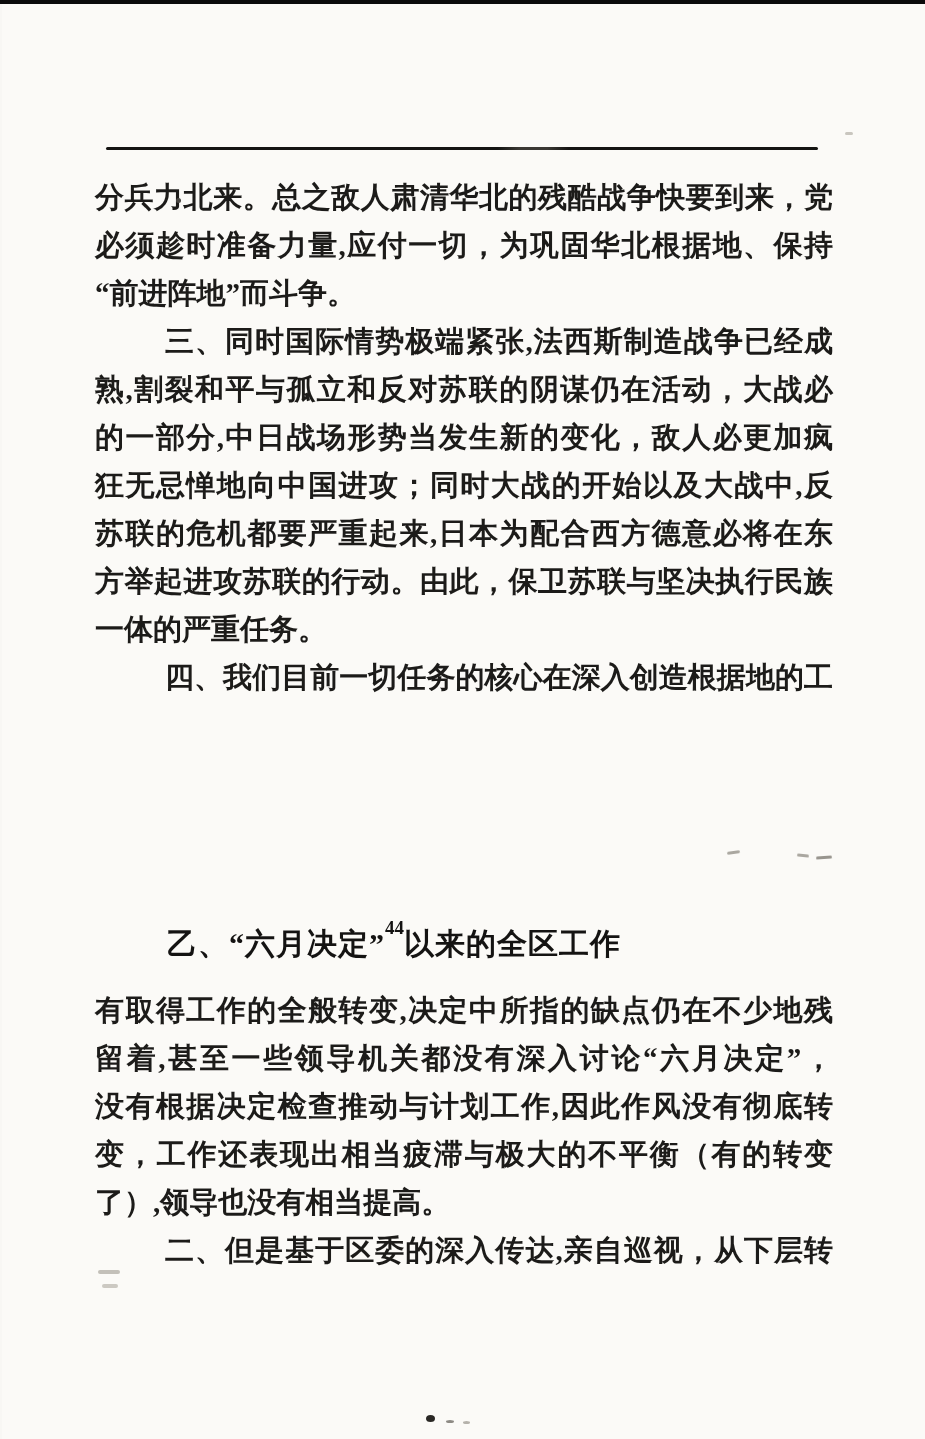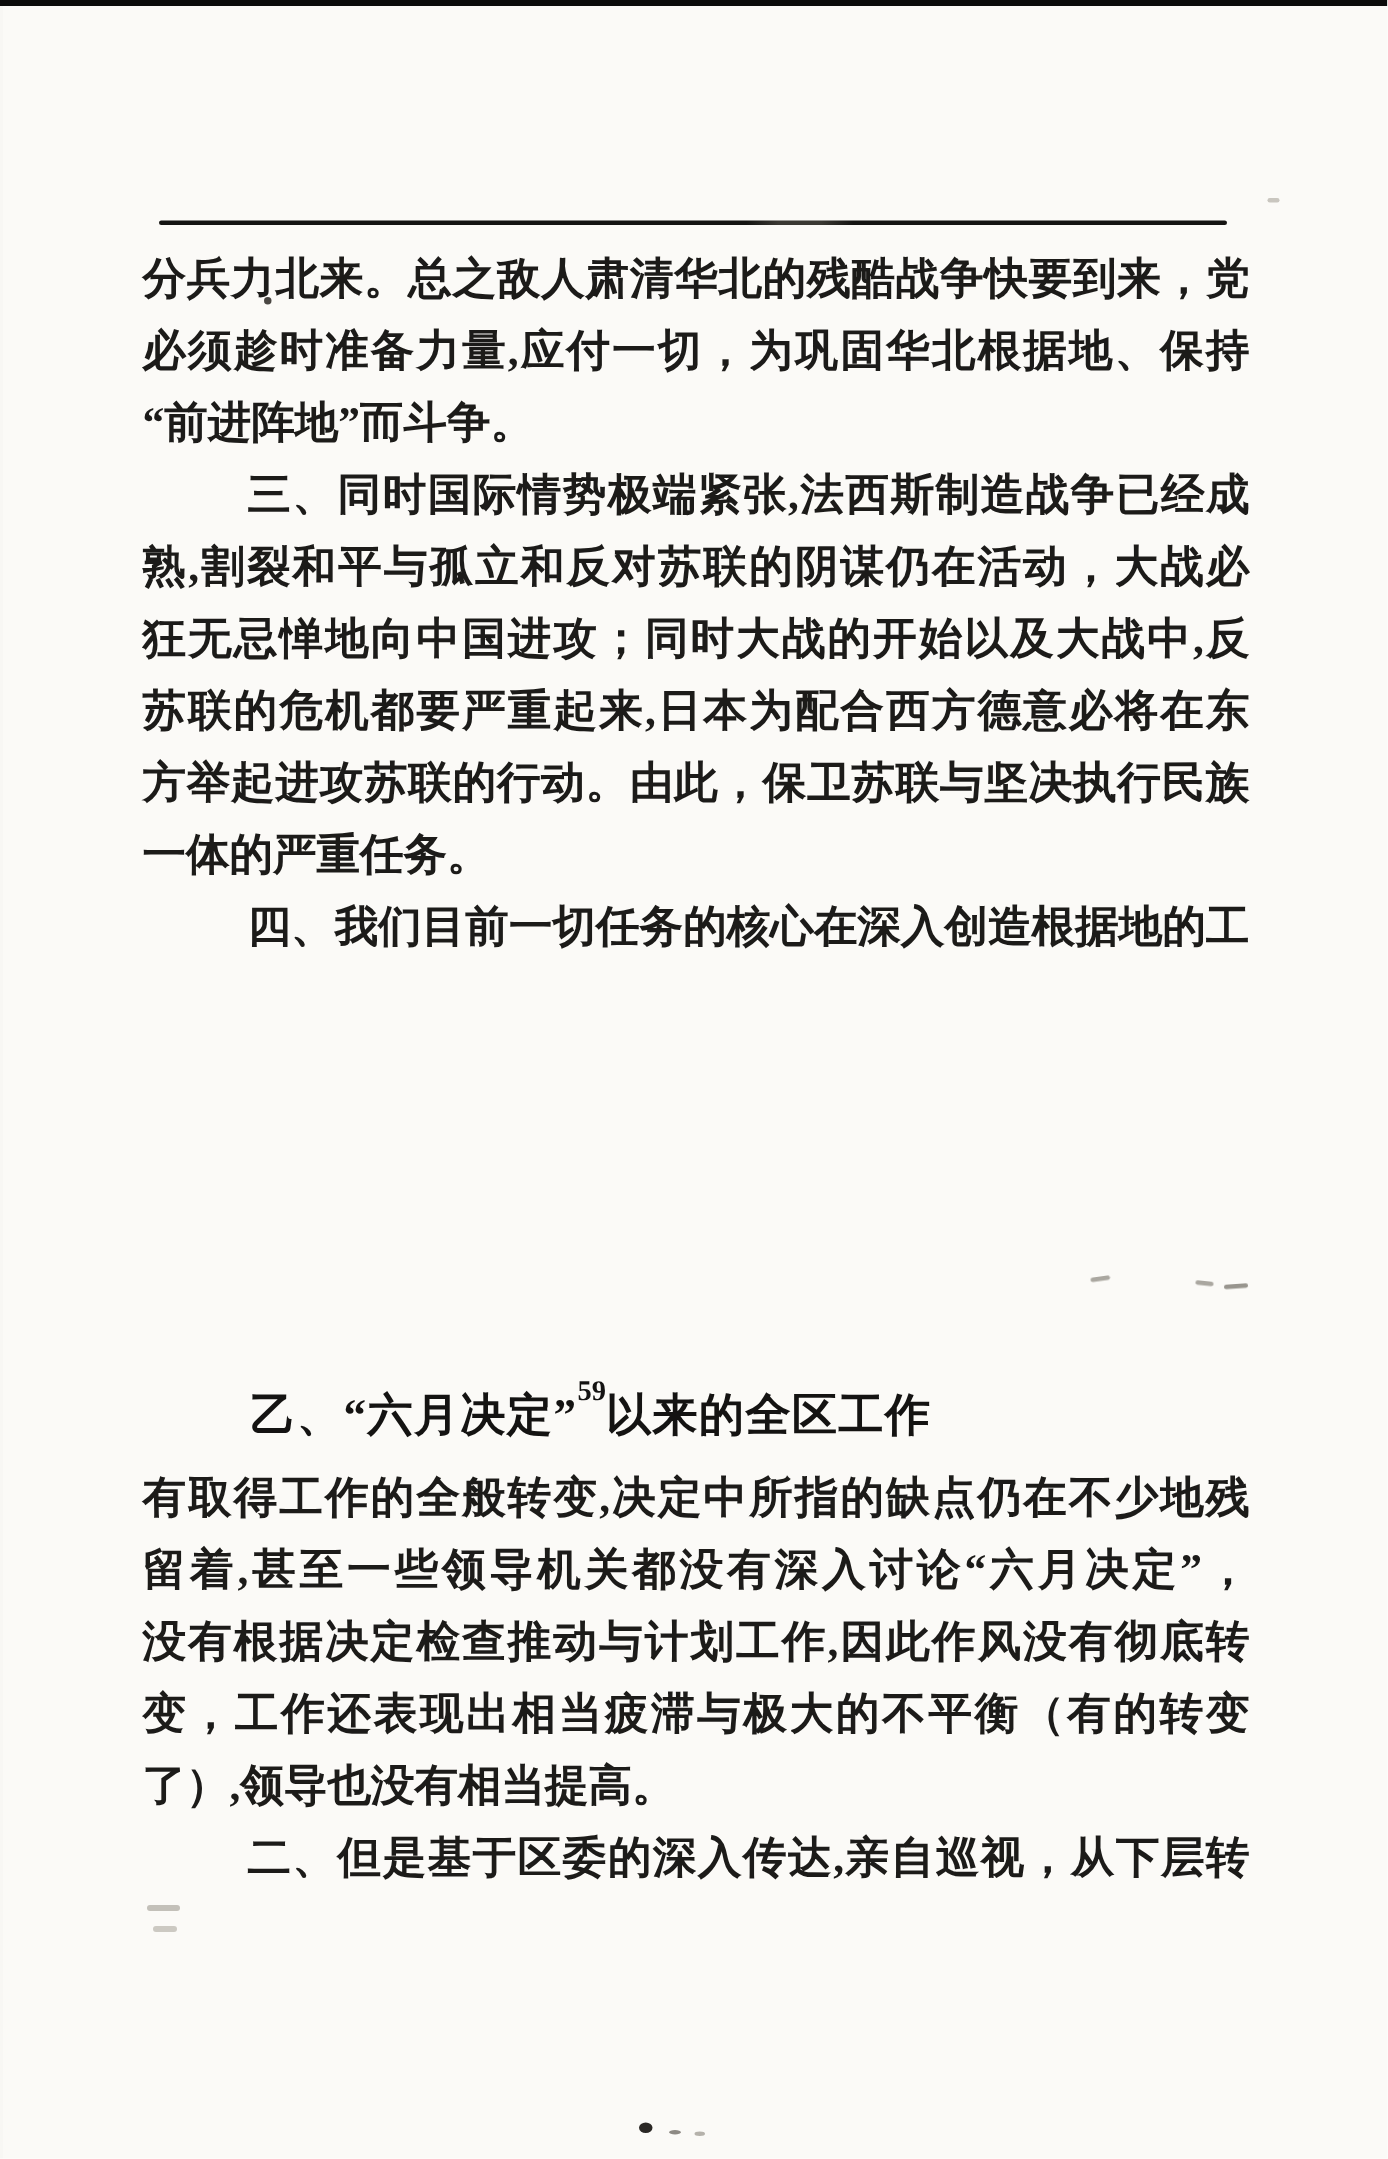--- a/index.html
+++ b/index.html
@@ -37,21 +37,21 @@
     position:absolute;right:28px;top:1px;
     font-size:21px;font-weight:bold;letter-spacing:2px;
     color:#23211e;
   }
   .header-rule{
     position:absolute;top:147px;left:106px;width:712px;height:3px;
     background:linear-gradient(90deg,#141412 0 55%, #3a3833 58% 62%, #141412 65% 100%);
     border-radius:2px;
   }
   .body{
-    position:absolute;left:95px;width:738px;
+    position:absolute;left:95px;width:738px;margin-top:11px;
   }
   .body1{top:162px;}
   .body2{top:975px;}
   .text-line{
     height:48px;line-height:48px;
     font-size:29px;font-weight:600;
     white-space:normal;
     text-align:left;
     color:var(--ink);
   }
@@ -97,29 +97,30 @@
 
   <div class="header-rule"></div>
 
   <div class="body body1">
 
   <div class="text-line full">分兵力北来。总之敌人肃清华北的残酷战争快要到来，党</div>
       <div class="text-line full">必须趁时准备力量,应付一切，为巩固华北根据地、保持</div>
       <div class="text-line">“前进阵地”而斗争。</div>
       <div class="text-line indent full">三、同时国际情势极端紧张,法西斯制造战争已经成</div>
       <div class="text-line full">熟,割裂和平与孤立和反对苏联的阴谋仍在活动，大战必</div>
+      <div class="text-line full">的一部分,中日战场形势当发生新的变化，敌人必更加疯</div>
       <div class="text-line full">狂无忌惮地向中国进攻；同时大战的开始以及大战中,反</div>
       <div class="text-line full">苏联的危机都要严重起来,日本为配合西方德意必将在东</div>
       <div class="text-line full">方举起进攻苏联的行动。由此，保卫苏联与坚决执行民族</div>
       <div class="text-line">一体的严重任务。</div>
       <div class="text-line indent full">四、我们目前一切任务的核心在深入创造根据地的工</div>
     </div>
 
   <h2 class="section-heading">
-    <span>乙、“六月决定”</span><sup>59</sup><span>以来的全区工作</span>
+    <span>乙、“六月决定”</span><sup>44</sup><span>以来的全区工作</span>
   </h2>
 
   <div class="body body2">
 
       <div class="text-line full">有取得工作的全般转变,决定中所指的缺点仍在不少地残</div>
       <div class="text-line full">留着,甚至一些领导机关都没有深入讨论“六月决定”，</div>
       <div class="text-line full">没有根据决定检查推动与计划工作,因此作风没有彻底转</div>
       <div class="text-line full">变，工作还表现出相当疲滞与极大的不平衡（有的转变</div>
       <div class="text-line">了）,领导也没有相当提高。</div>
       <div class="text-line indent full">二、但是基于区委的深入传达,亲自巡视，从下层转</div>

